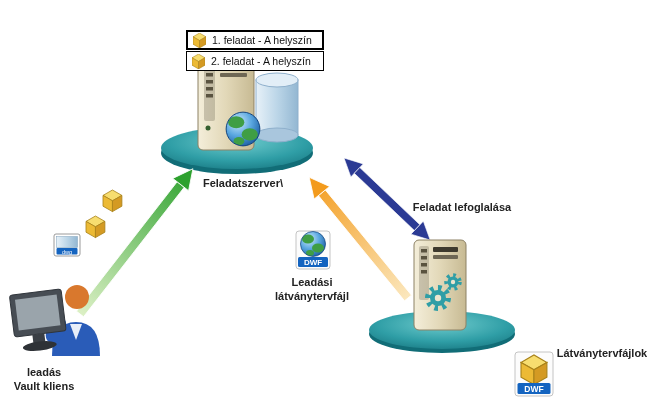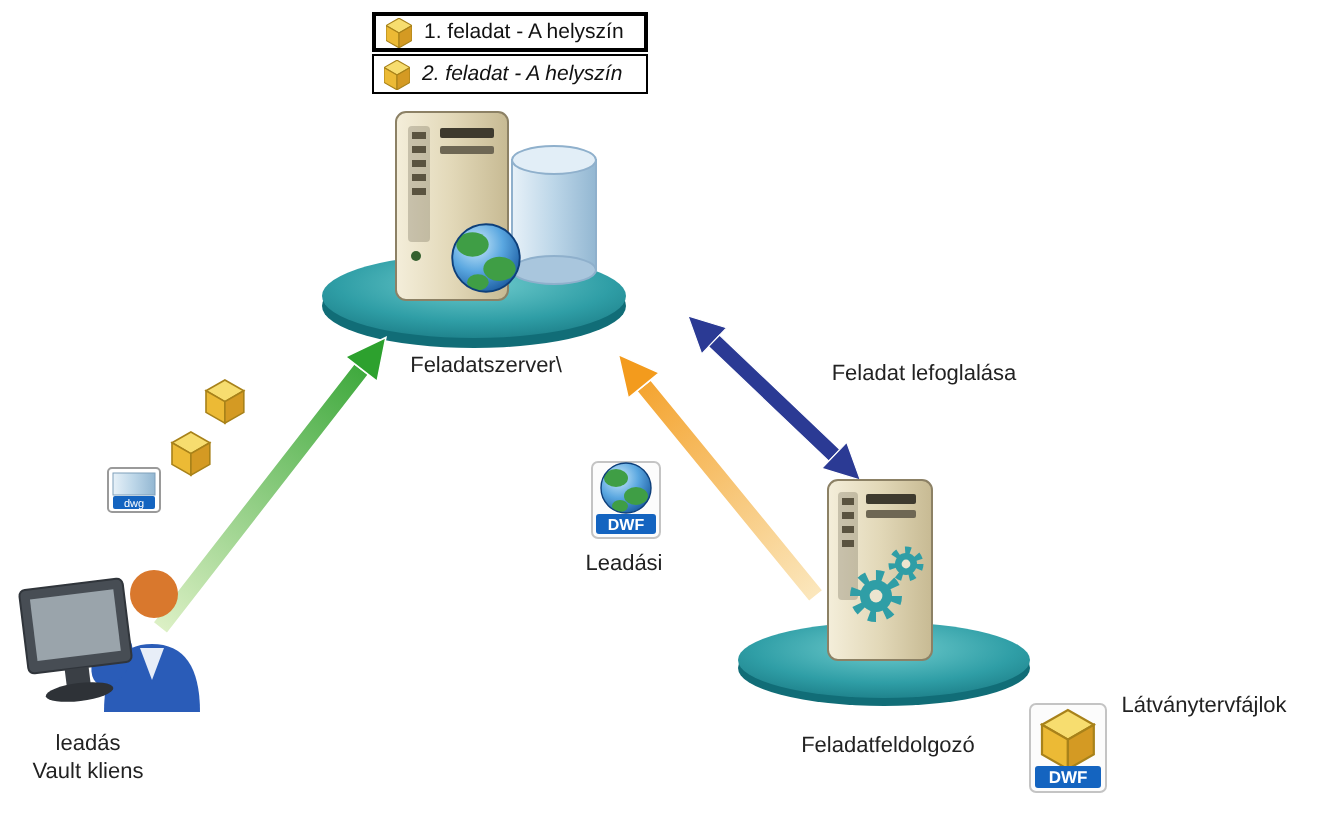--- a/index.html
+++ b/index.html
@@ -1,25 +1,25 @@
 <!DOCTYPE html>
 <html><head>
 <meta charset="utf-8">
 <style>
   * { margin:0; padding:0; box-sizing:border-box; }
   html,body { background:#ffffff; }
   body { font-family:"Liberation Sans", sans-serif; }
   .canvas { position:relative; width:660px; height:410px; background:#ffffff; overflow:hidden; }
   .layer { position:absolute; left:0; top:0; }
-  .label { position:absolute; font-size:11px; color:#222222; text-align:center; line-height:1.3; }
+  .label { position:absolute; font-size:11px; color:#222222; text-align:center; line-height:1.3;font-weight:bold; }
   .task-box { position:absolute; left:186px; top:6px; }
   .task-row { display:flex; align-items:center; gap:6px; background:#ffffff; border:1px solid #000;
-              padding:1px 10px 1px 5px; font-size:10.5px; color:#111; height:20px; white-space:nowrap; }
+              padding:1px 10px 1px 5px; font-size:10.5px; color:#111; height:20px; white-space:nowrap;margin-top:24px; }
   .task-row-1 { border-width:2px; }
-  .task-row-2 { margin-top:1px;font-style:italic; }
+  .task-row-2 { margin-top:1px; }
   .cube-s { width:13px; height:15px; flex:0 0 auto; }
 </style>
 </head>
 <body>
 
 <div class="canvas">
 
   <svg class="layer" width="660" height="410" viewBox="0 0 660 410">
     <defs>
       <radialGradient id="tealGrad" cx="50%" cy="35%" r="75%">
@@ -186,34 +186,32 @@
           <use href="#cube"></use>
         </svg>
       <span>2. feladat - A helyszín</span>
     </div>
   </div>
 
   <div class="label" style="left:173px;top:176px;width:140px;">
     <div>Feladatszerver\</div>
   </div>
 
-  <div class="label" style="left:392px;top:180px;width:140px;">
+  <div class="label" style="left:392px;top:200px;width:140px;">
     <div>Feladat lefoglalása</div>
   </div>
 
   <div class="label" style="left:247px;top:275px;width:130px;">
     <div>Leadási</div>
+    <div>látványtervfájl</div>
   </div>
 
   <div class="label" style="left:0px;top:365px;width:88px;">
     <div>leadás</div>
     <div>Vault kliens</div>
   </div>
 
-  <div class="label" style="left:374px;top:366px;width:140px;">
-    <div>Feladatfeldolgozó</div>
-  </div>
 
   <div class="label" style="left:546px;top:346px;width:112px;">
     <div>Látványtervfájlok</div>
   </div>
 
 </div>
 
 </body></html>

